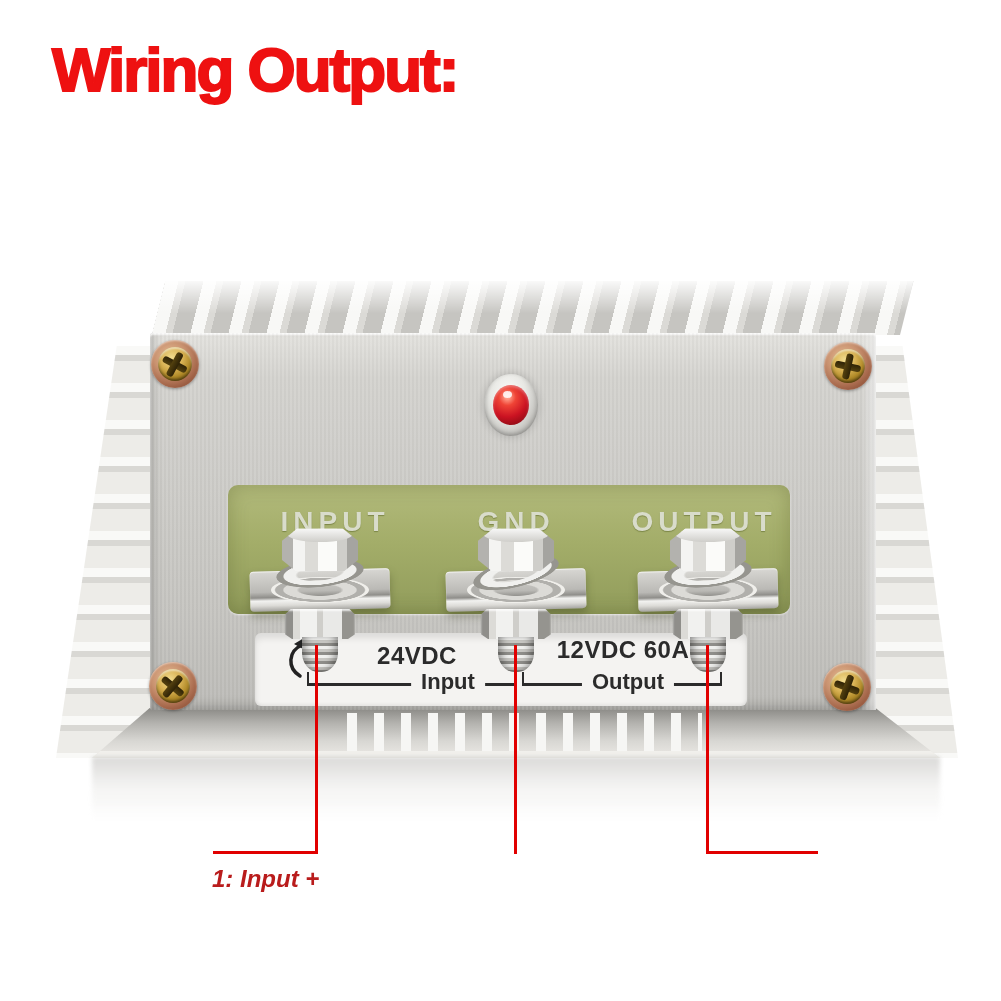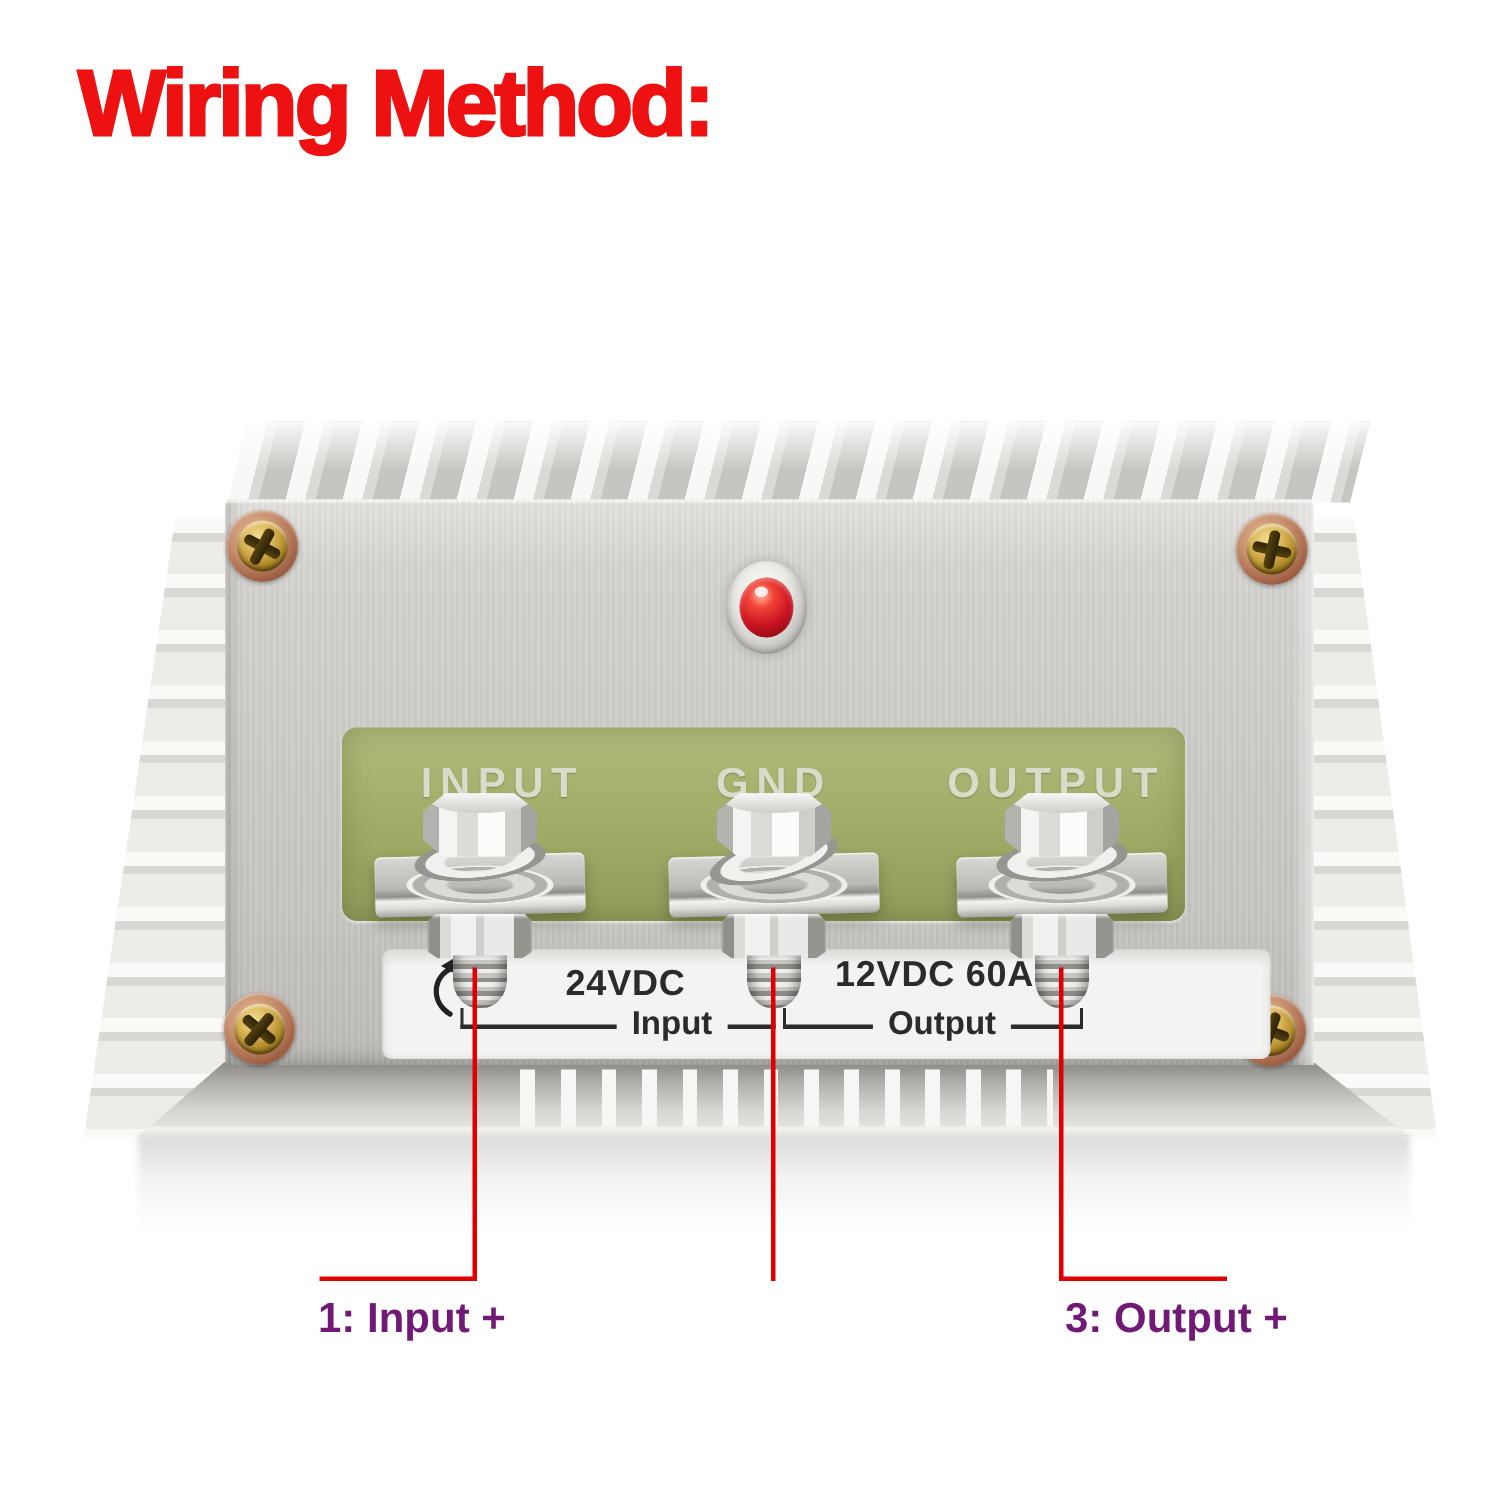--- a/index.html
+++ b/index.html
@@ -73,21 +73,21 @@
 
   
   .green-label{position:absolute;left:228px;top:485px;width:562px;height:129px;border-radius:10px;
     background:linear-gradient(180deg,#b2ba7b 0%,#a3ad69 45%,#919c5b 100%);
     box-shadow:inset 0 0 20px rgba(60,70,20,.28),0 1px 2px rgba(255,255,255,.6);}
   .green-label span{position:absolute;top:21px;transform:translateX(-50%);
     font-size:28px;font-weight:bold;letter-spacing:5px;color:#d9dccb;
     text-shadow:0 1px 1px rgba(90,100,40,.55);white-space:nowrap;}
 
   
-  .white-band{position:absolute;left:255px;top:633px;width:592px;height:73px;border-radius:6px;
+  .white-band{position:absolute;left:255px;top:633px;width:492px;height:73px;border-radius:6px;
     background:#f4f3f1;box-shadow:inset 0 5px 7px rgba(0,0,0,.1),inset 0 -2px 3px rgba(0,0,0,.06);}
   .rating{position:absolute;transform:translate(-50%,-50%);font-size:24px;font-weight:bold;
     color:#2b2b2b;white-space:nowrap;letter-spacing:.5px;}
   .bracket{position:absolute;top:39px;height:11px;
     border-left:2.5px solid #2b2b2b;border-right:2.5px solid #2b2b2b;border-bottom:3px solid #2b2b2b;}
   .bracket span{position:absolute;bottom:-12px;transform:translateX(-50%);
     background:#f4f3f1;padding:0 10px;font-size:22px;font-weight:bold;color:#2b2b2b;white-space:nowrap;}
   .rot-arrow{position:absolute;left:26px;top:3px;width:26px;height:46px;}
 
   
@@ -110,30 +110,30 @@
     clip-path:polygon(0 18%,8% 0,92% 0,100% 18%,100% 84%,90% 100%,10% 100%,0 84%);
     background:linear-gradient(90deg,#8f8e8a 0 12%,#dcdbd7 12% 22%,#f1f1ef 22% 46%,#cfceca 46% 54%,#e9e9e7 54% 82%,#95948f 82%);
     box-shadow:inset 0 2px 2px rgba(255,255,255,.8);}
   .t-stud{left:-18px;top:637px;width:36px;height:35px;
     border-radius:0 0 45% 45%/0 0 55% 55%;
     background:repeating-linear-gradient(180deg,#f0f0ee 0 3px,#c8c7c3 3px 6px,#8f8e8a 6px 9px);
     box-shadow:inset 7px 0 8px -4px rgba(0,0,0,.4),inset -7px 0 8px -4px rgba(0,0,0,.4);}
 
   
   .leader{position:absolute;background:#e10000;z-index:50;}
-  .ann{position:absolute;font-size:28px;color:#701a75;line-height:36px;white-space:nowrap;
-       font-weight:600;z-index:51;}
+  .ann{position:absolute;font-size:24px;color:#b91c1c;line-height:36px;white-space:nowrap;
+       font-weight:600;z-index:51;font-style:italic;}
   .ann.center{transform:translateX(-50%);text-align:center;}
 </style>
 </head>
 <body>
 
 <div class="stage">
 
-  <div class="title">Wiring Method:</div>
+  <div class="title">Wiring Output:</div>
 
   <div>
     <div class="fins-top"></div>
     <div class="fins-left"></div>
     <div class="fins-right"></div>
 
     <div class="base">
       <div class="base-slots"></div>
       <div class="base-cap"></div>
     </div>
@@ -215,15 +215,14 @@
     </div>
   </div>
 
   <div class="leader" style="left:315px;top:645px;width:3px;height:209px;"></div>
   <div class="leader" style="left:213px;top:851px;width:105px;height:3px;"></div>
   <div class="leader" style="left:514px;top:645px;width:3px;height:209px;"></div>
   <div class="leader" style="left:706px;top:645px;width:3px;height:209px;"></div>
   <div class="leader" style="left:706px;top:851px;width:112px;height:3px;"></div>
 
   <div class="ann" style="left:212px;top:861px;">1: Input +</div>
-  <div class="ann" style="left:710px;top:861px;">3: Output +</div>
 
 </div>
 
 </body></html>

